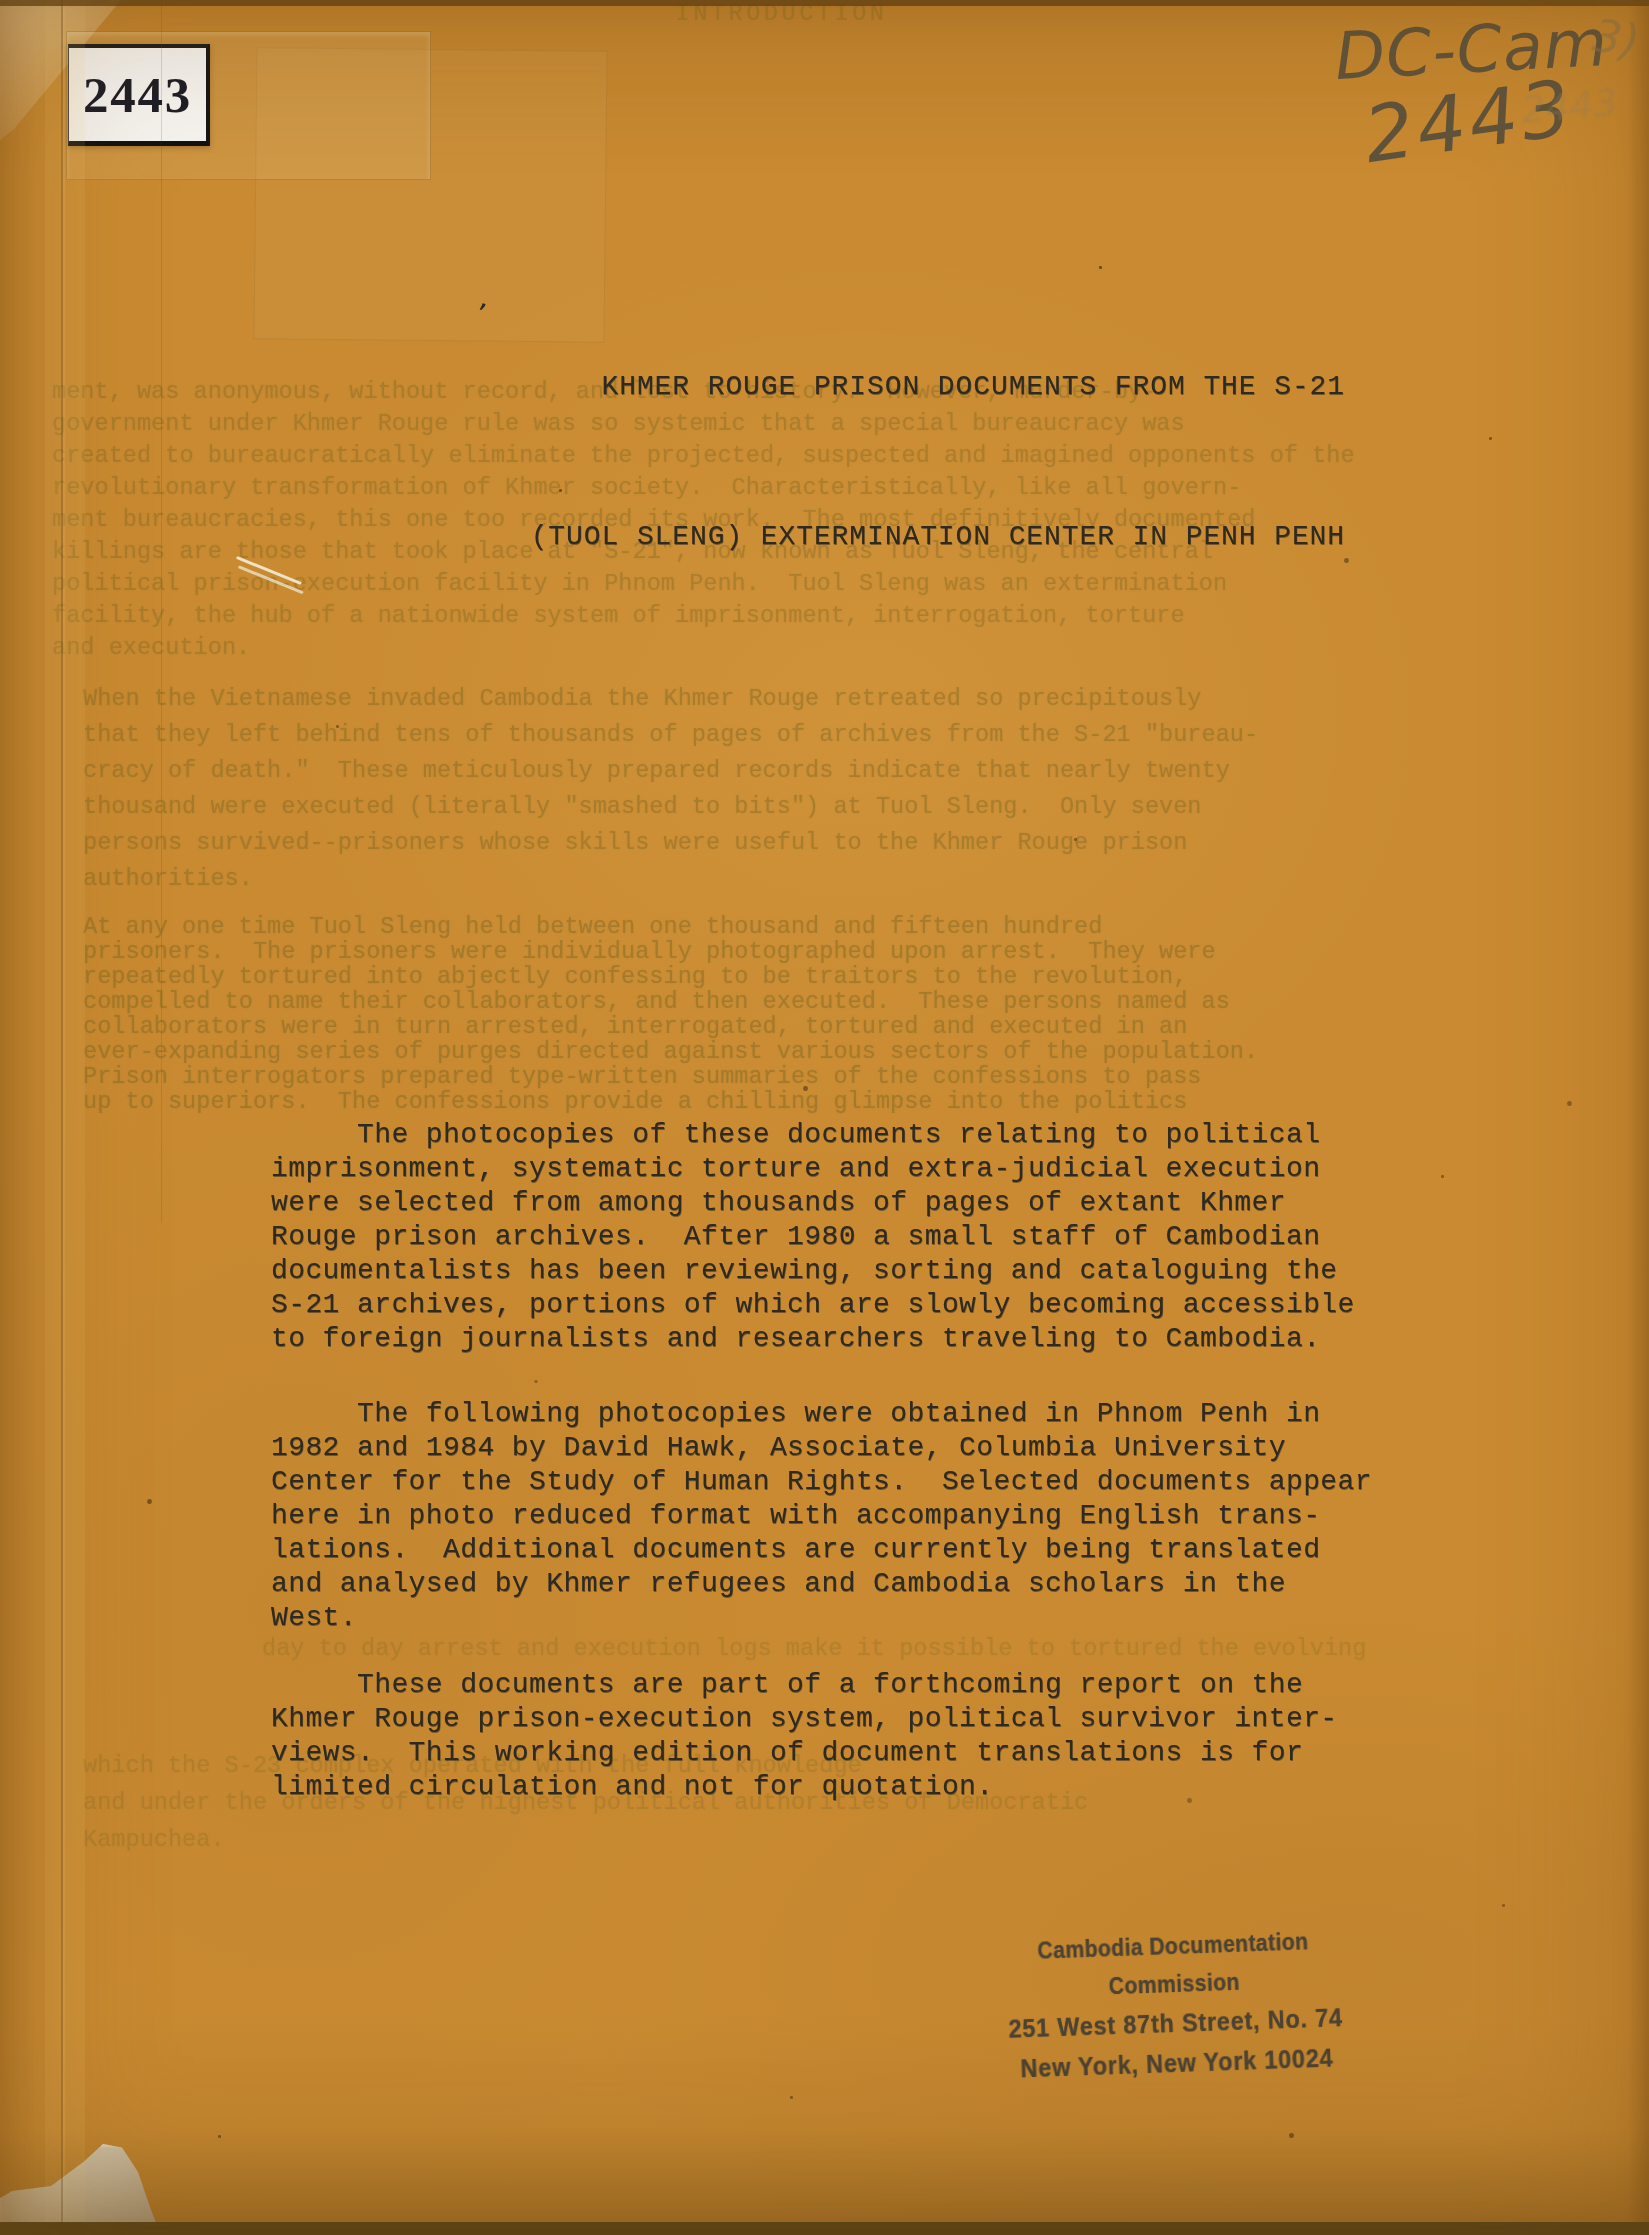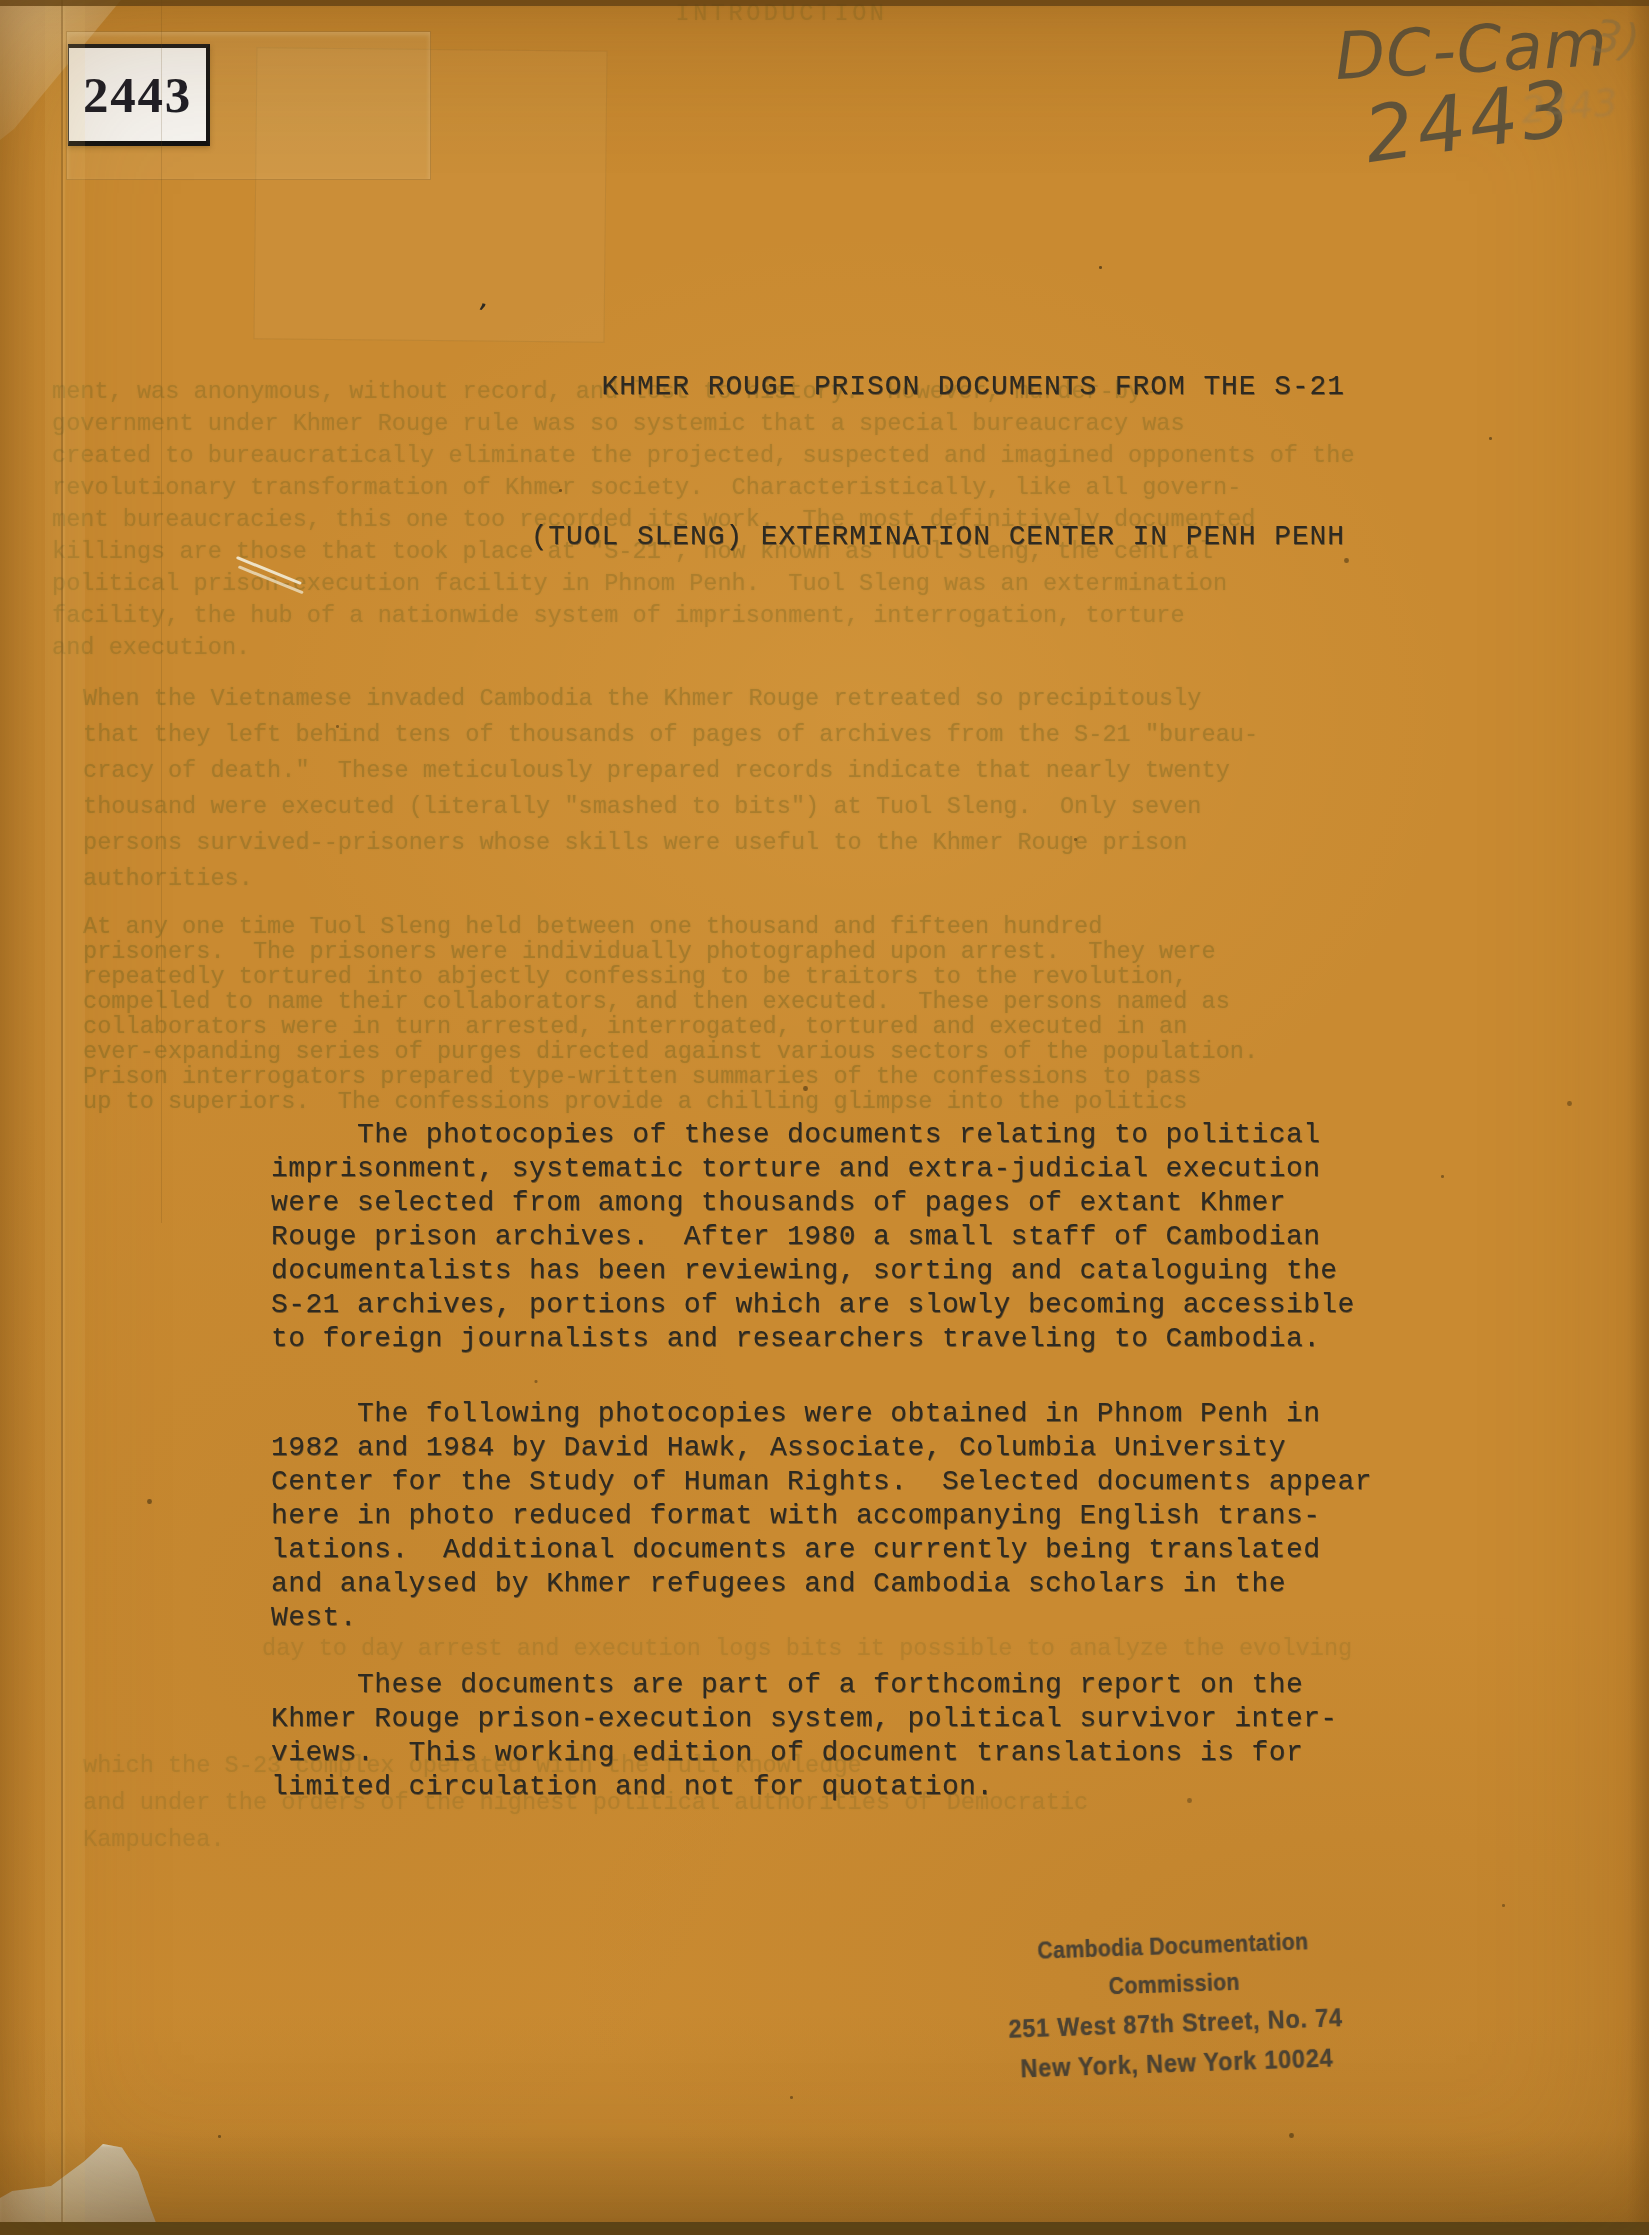--- a/index.html
+++ b/index.html
@@ -134,21 +134,21 @@
 persons survived--prisoners whose skills were useful to the Khmer Rouge prison
 authorities.</div>
   <div class="ghost ghost-c">At any one time Tuol Sleng held between one thousand and fifteen hundred
 prisoners.  The prisoners were individually photographed upon arrest.  They were
 repeatedly tortured into abjectly confessing to be traitors to the revolution,
 compelled to name their collaborators, and then executed.  These persons named as
 collaborators were in turn arrested, interrogated, tortured and executed in an
 ever-expanding series of purges directed against various sectors of the population.
 Prison interrogators prepared type-written summaries of the confessions to pass
 up to superiors.  The confessions provide a chilling glimpse into the politics</div>
-  <div class="ghost ghost-frag">day to day arrest and execution logs bits it possible to analyze the evolving</div>
+  <div class="ghost ghost-frag">day to day arrest and execution logs make it possible to tortured the evolving</div>
   <div class="ghost ghost-d">which the S-23 complex operated with the full knowledge
 and under the orders of the highest political authorities of Democratic
 Kampuchea.</div>
 
   <div class="abs tape-corner"></div>
   <div class="abs tape-outline"></div>
   <div class="abs tape-over-label"></div>
   <div class="abs archive-label">
     <span>2443</span>
   </div>

